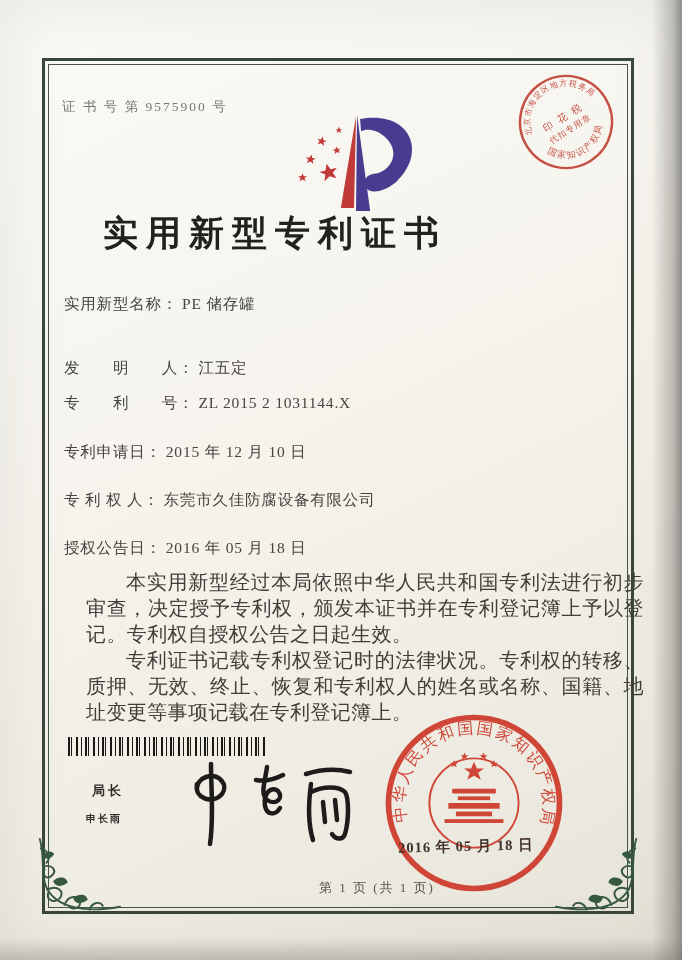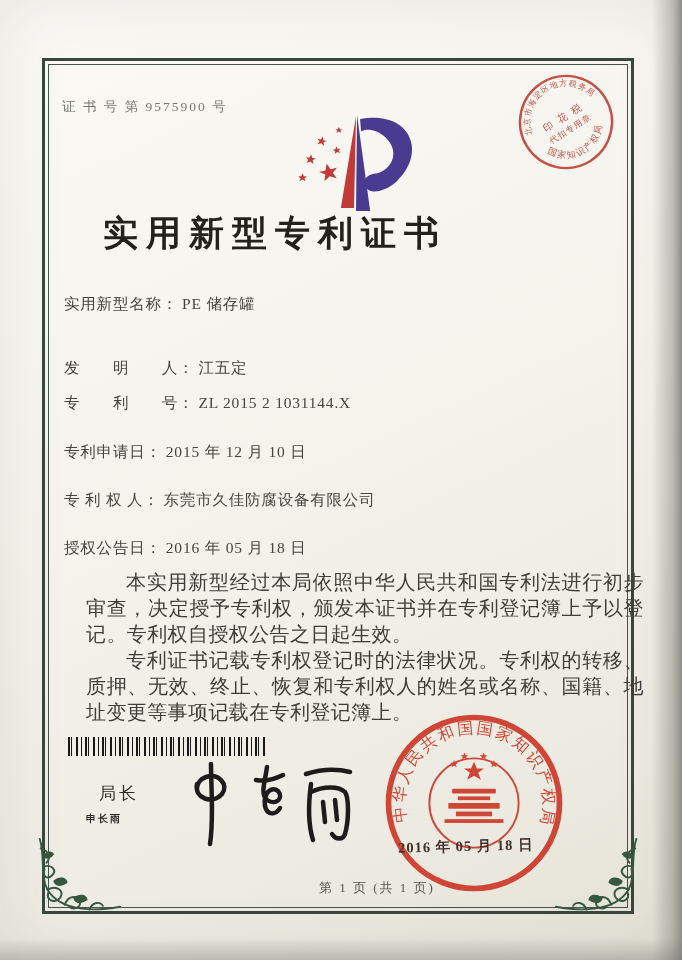--- a/index.html
+++ b/index.html
@@ -34,21 +34,21 @@
 
   .body-text{position:absolute;left:62px;top:569px;width:558px;font-size:20px;
          line-height:26px;color:#403e38;text-align:justify;margin-left:24px;}
   .body-text p{margin:0;text-indent:2em;letter-spacing:.4px;}
 
   .barcode{position:absolute;left:68px;top:737px;width:200px;height:19px;background:
      repeating-linear-gradient(90deg,#181815 0 2px,rgba(0,0,0,0) 2px 3px,#181815 3px 4px,
        rgba(0,0,0,0) 4px 8px,#181815 8px 10px,rgba(0,0,0,0) 10px 13px,#181815 13px 14px,
        rgba(0,0,0,0) 14px 17px);}
 
-  .signer-title{position:absolute;left:99px;top:782px;font-size:17px;font-weight:400;
+  .signer-title{position:absolute;left:92px;top:782px;font-size:13px;font-weight:700;
          letter-spacing:3px;color:#2d2c28;}
   .signer-name{position:absolute;left:86px;top:812px;font-size:10px;font-weight:600;
          letter-spacing:2px;color:#2d2c28;}
   .signature{position:absolute;left:170px;top:758px;width:195px;height:92px;}
 
   .seal-big{position:absolute;left:379px;top:708px;width:190px;height:190px;opacity:.93;}
   .seal-date{position:absolute;left:398px;top:837px;font-size:14.5px;font-weight:600;
          color:#40332b;letter-spacing:1px;transform:rotate(-1.5deg);}
 
   .seal-tax{position:absolute;left:516px;top:72px;width:100px;height:100px;

